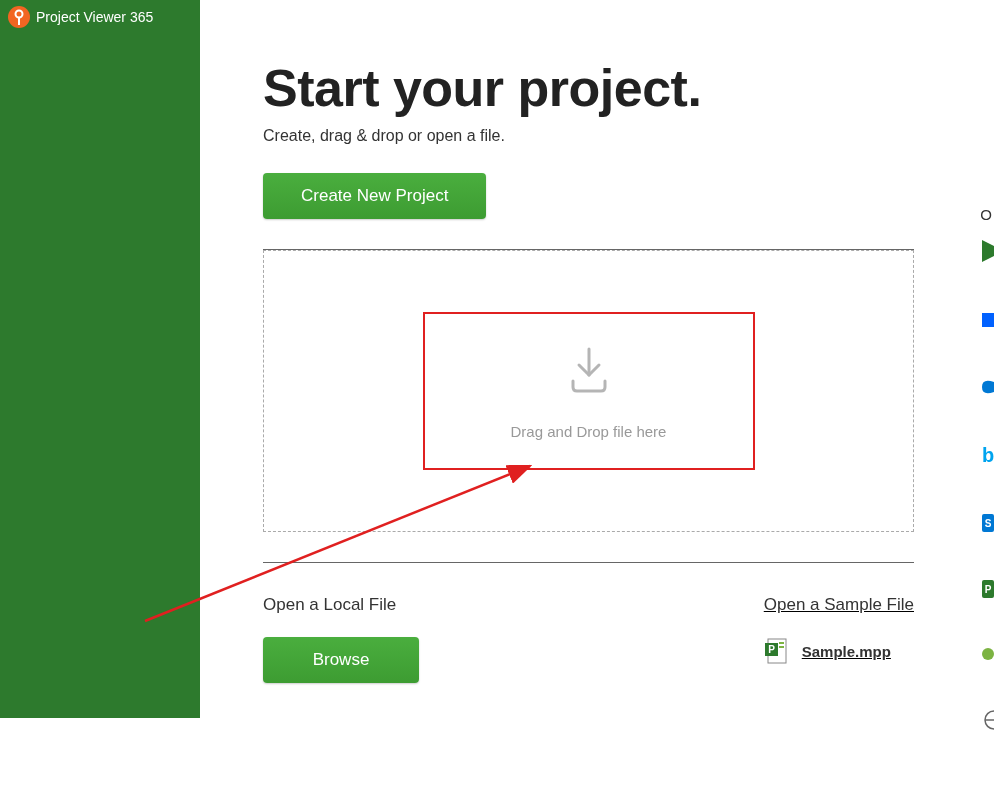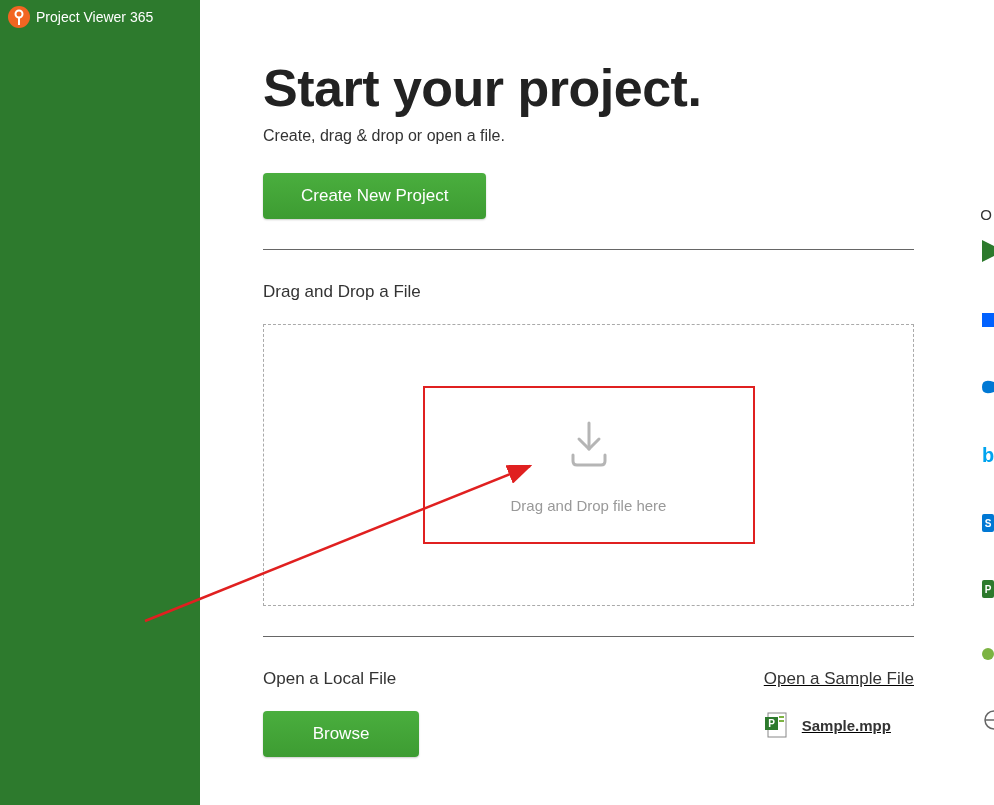--- a/index.html
+++ b/index.html
@@ -13,21 +13,21 @@
       width: 994px;
       height: 805px;
       overflow: hidden;
       position: relative;
     }
     .sidebar {
       position: absolute;
       left: 0;
       top: 0;
       width: 200px;
-      height: 805px;
+      height: 718px;
       background: #2d7a2d;
     }
     .app-header {
       display: flex;
       align-items: center;
       padding: 6px 8px;
       gap: 6px;
     }
     .app-logo {
       width: 22px;
@@ -191,21 +191,20 @@
 </div>
 
 <div class="main">
   <h1 class="main-title">Start your project.</h1>
   <div class="main-subtitle">Create, drag &amp; drop or open a file.</div>
 
   <button class="create-btn">Create New Project</button>
 
   <hr class="divider">
 
-  <div class="section-label">Drag and Drop a File</div>
 
   <div class="dropzone">
     <div class="dropzone-highlight"></div>
     <span class="download-icon-wrap">
       <svg width="56" height="56" viewBox="0 0 56 56">
         <g stroke="#b5b5b5" stroke-width="3" fill="none" stroke-linecap="round" stroke-linejoin="round">
           <line x1="28" y1="6" x2="28" y2="32"></line>
           <polyline points="18,22 28,32 38,22"></polyline>
           <path d="M 12 38 L 12 44 Q 12 48 16 48 L 40 48 Q 44 48 44 44 L 44 38"></path>
         </g>

